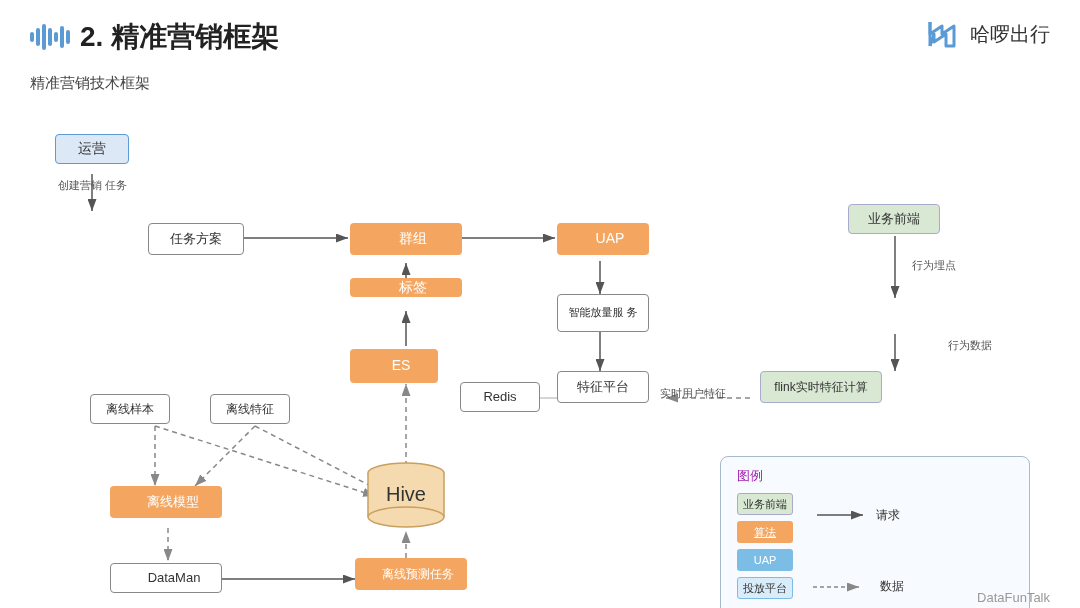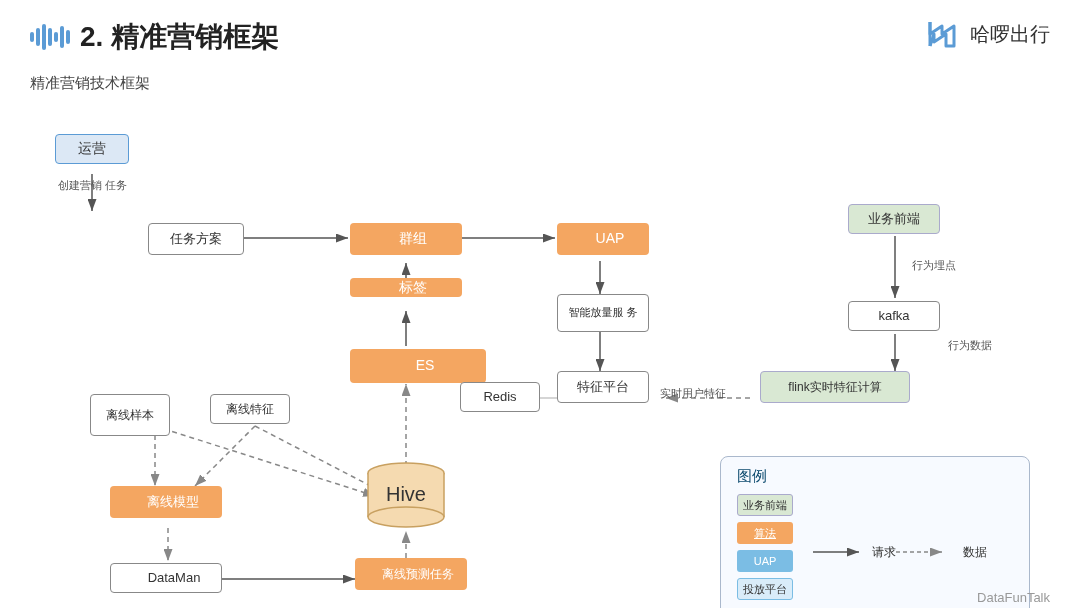--- a/index.html
+++ b/index.html
@@ -119,22 +119,22 @@
 
     
     .legend-box {
       position: absolute;
       border: 1.5px solid #aab8cc;
       border-radius: 8px;
       background: #f7faff;
       padding: 10px 16px;
     }
     .legend-title {
-      font-size: 15px;
-      color: #0c4a6e;
+      font-size: 13px;
+      color: #a21caf;
       margin-bottom: 8px;
     }
     .legend-row {
       display: flex;
       align-items: center;
       margin-bottom: 6px;
       gap: 10px;
     }
     .legend-item-box {
       width: 56px;
@@ -269,21 +269,21 @@
 
   <div style="position:absolute; left:58px; top:112px; font-size:11px; color:#555; line-height:1.4;">创建营销
 任务</div>
 
   <div class="box box-plain-outline" style="left:148px; top:157px; width:96px; height:32px; font-size:13px;">任务方案</div>
 
   <div class="box box-orange" style="left:350px; top:157px; width:112px; height:32px; font-size:14px;">群组</div>
 
   <div class="box box-orange" style="left:350px; top:212px; width:112px; height:19px; font-size:14px;">标签</div>
 
-  <div class="box box-orange" style="left:350px; top:283px; width:136px; height:34px; font-size:14px;">ES</div>
+  <div class="box box-orange" style="left:350px; top:283px; width:88px; height:34px; font-size:14px;">ES</div>
 
   <div style="position:absolute; left:365px; top:395px; width:82px; height:68px;">
     
     <svg width="82" height="68" viewBox="0 0 82 68">
       <ellipse cx="41" cy="12" rx="38" ry="10" fill="#f5dab0" stroke="#c8a060" stroke-width="1.5"></ellipse>
       <rect x="3" y="12" width="76" height="44" fill="#f5dab0" stroke="none"></rect>
       <line x1="3" y1="12" x2="3" y2="56" stroke="#c8a060" stroke-width="1.5"></line>
       <line x1="79" y1="12" x2="79" y2="56" stroke="#c8a060" stroke-width="1.5"></line>
       <ellipse cx="41" cy="56" rx="38" ry="10" fill="#f5dab0" stroke="#c8a060" stroke-width="1.5"></ellipse>
     </svg>
@@ -294,58 +294,57 @@
 
   <div class="box box-plain-outline" style="left:557px; top:228px; width:92px; height:38px; font-size:11px; line-height:1.4;">智能放量服
 务</div>
 
   <div class="box box-plain-outline" style="left:557px; top:305px; width:92px; height:32px; font-size:13px;">特征平台</div>
 
   <div class="box box-plain-outline" style="left:460px; top:316px; width:80px; height:30px; font-size:13px;">Redis</div>
 
   <div style="position:absolute; left:660px; top:320px; font-size:11px; color:#555;">实时用户特征</div>
 
-  <div class="box box-plain-outline" style="left:90px; top:328px; width:80px; height:42px; font-size:12px;">离线样本</div>
+  <div class="box box-plain-outline" style="left:90px; top:328px; width:80px; height:30px; font-size:12px;">离线样本</div>
 
   <div class="box box-plain-outline" style="left:210px; top:328px; width:80px; height:30px; font-size:12px;">离线特征</div>
 
   <div class="box box-orange" style="left:110px; top:420px; width:112px; height:32px; font-size:13px;">离线模型</div>
 
   <div class="box box-plain-outline" style="left:110px; top:497px; width:112px; height:30px; font-size:13px;padding-left:16px;">DataMan</div>
 
   <div class="box box-orange" style="left:355px; top:492px; width:112px; height:32px; font-size:12px;">离线预测任务</div>
 
   <div class="box box-green-outline" style="left:848px; top:138px; width:92px; height:30px; font-size:13px;">业务前端</div>
 
   <div style="position:absolute; left:912px; top:192px; font-size:11px; color:#555;">行为埋点</div>
 
-  <div class="box box-plain-outline" style="left:848px; top:235px; width:92px; height:30px; font-size:13px;">kafka</div>
 
   <div style="position:absolute; left:948px; top:272px; font-size:11px; color:#555;">行为数据</div>
 
-  <div class="box box-green-outline" style="left:760px; top:305px; width:150px; height:32px; font-size:12px;">flink实时特征计算</div>
+  <div class="box box-green-outline" style="left:760px; top:305px; width:122px; height:32px; font-size:12px;">flink实时特征计算</div>
 
   <div class="legend-box" style="left:720px; top:390px; width:310px; height:160px;">
     <div class="legend-title">图例</div>
     <div style="display:flex; gap:20px;">
       <div>
         <div class="legend-row">
           <div class="legend-item-box box-legend-green" style="font-size:11px;">业务前端</div>
         </div>
         <div class="legend-row">
           <div class="legend-item-box box-legend-orange" style="font-size:11px;">算法</div>
         </div>
         <div class="legend-row">
           <div class="legend-item-box box-legend-blue" style="font-size:11px;">UAP</div>
         </div>
         <div class="legend-row">
           <div class="legend-item-box box-legend-outline" style="font-size:11px; border:1px solid #7bbde4; background:#d9ecf9; color:#333;">投放平台</div>
         </div>
       </div>
-      <div style="display:flex; flex-direction:row; justify-content:space-around; padding-top:4px;align-items:center;">
+      <div style="display:flex; flex-direction:column; justify-content:space-around; padding-top:4px;align-items:center;">
         <div class="legend-arrow-solid">
           <svg width="55" height="14">
               <line x1="0" y1="7" x2="46" y2="7" stroke="#555" stroke-width="1.5" marker-end="url(#arrowhead)"></line>
             </svg>
           <span>请求</span>
         </div>
         <div style="height:16px;"></div>
         <div class="legend-arrow-dashed">
           <svg width="55" height="14">
               <line x1="0" y1="7" x2="46" y2="7" stroke="#888" stroke-width="1.5" stroke-dasharray="4,3" marker-end="url(#arrowhead-dashed)"></line>

